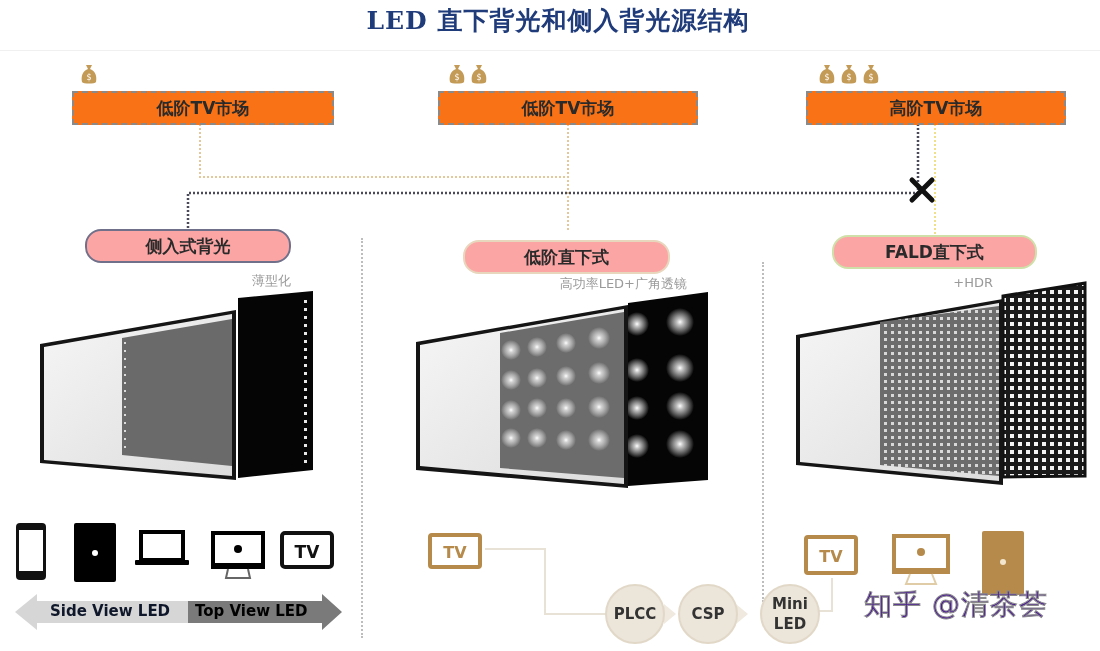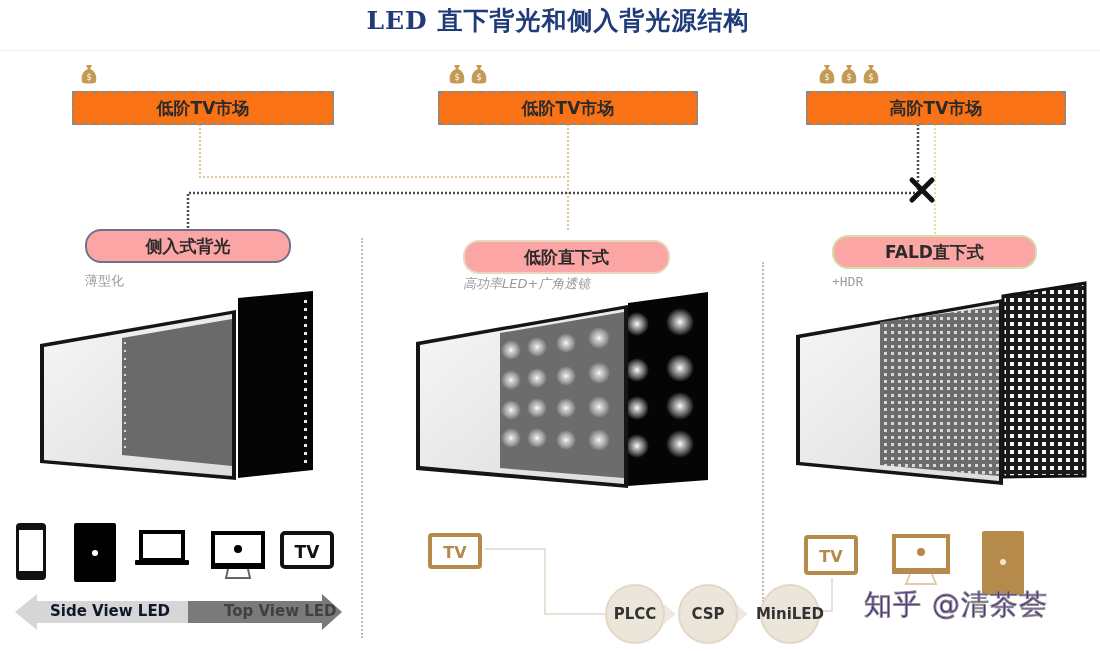--- a/index.html
+++ b/index.html
@@ -25,21 +25,21 @@
   .bag { width: 18px; height: 22px; }
 
   .tech {
     position: absolute; height: 34px; border-radius: 16px; background: #fca5a5;
     display: flex; align-items: center; justify-content: center;
     font-size: 17px; font-weight: bold; color: #2a2a2a;
   }
   .tech.side { border: 2px solid #70708a; }
   .tech.low { border: 2px solid #e8d6bd; margin-top: 8px; }
   .tech.fald { border: 2px solid #cfe0a8; }
-  .sub { position: absolute; font-size: 13px; color: #9a9a9a; text-align: left; }
+  .sub { position: absolute; font-size: 13px; color: #9a9a9a; text-align: right; }
 
   .divider { position: absolute; width: 0; border-left: 2px dotted #bdbdbd; }
 
   .circle {
     position: absolute; width: 60px; height: 60px; border-radius: 50%;
     background: #ece5da; border: 2px solid #e2d8c8;
     display: flex; align-items: center; justify-content: center; text-align: center;
     font-size: 15px; font-weight: bold; color: #333; line-height: 20px;
   }
 
@@ -281,37 +281,37 @@
 </div>
 
 <div class="tech side" style="left:85px; top:229px; width:206px;">
   <span>侧入式背光</span>
 </div>
 <div class="sub" style="left:85px; top:272px; width:206px;">薄型化</div>
 
 <div class="tech low" style="left:463px; top:232px; width:207px;">
   <span>低阶直下式</span>
 </div>
-<div class="sub" style="left:463px; top:275px; width:207px;font-style:italic;">高功率LED+广角透镜</div>
+<div class="sub" style="left:480px; top:275px; width:207px;">高功率LED+广角透镜</div>
 
 <div class="tech fald" style="left:832px; top:235px; width:205px;">
   <span>FALD直下式</span>
 </div>
-<div class="sub" style="left:832px; top:275px; width:205px;font-family:Liberation Mono, monospace;">+HDR</div>
+<div class="sub" style="left:788px; top:275px; width:205px;">+HDR</div>
 
 <div class="divider" style="left:361px; top:238px; height:400px;"></div>
 <div class="divider" style="left:762px; top:262px; height:340px;"></div>
 
 <div class="arrow-label" style="left:50px; top:602px; color:#0f172a;">Side View LED</div>
-<div class="arrow-label" style="left:224px; top:602px; color:#404040;">Top View LED</div>
+<div class="arrow-label" style="left:195px; top:602px; color:#000000;">Top View LED</div>
 
 <div class="circle" style="left:605px; top:584px;">
   <span>PLCC</span>
 </div>
 <div class="circle" style="left:678px; top:584px;">
   <span>CSP</span>
 </div>
-<div class="circle" style="left:760px; top:584px; flex-direction:row;">
+<div class="circle" style="left:760px; top:584px; flex-direction:column;">
   <span>Mini</span>
   <span>LED</span>
 </div>
 
 <div class="watermark">知乎 @清茶荟</div>
 
 </body></html>

